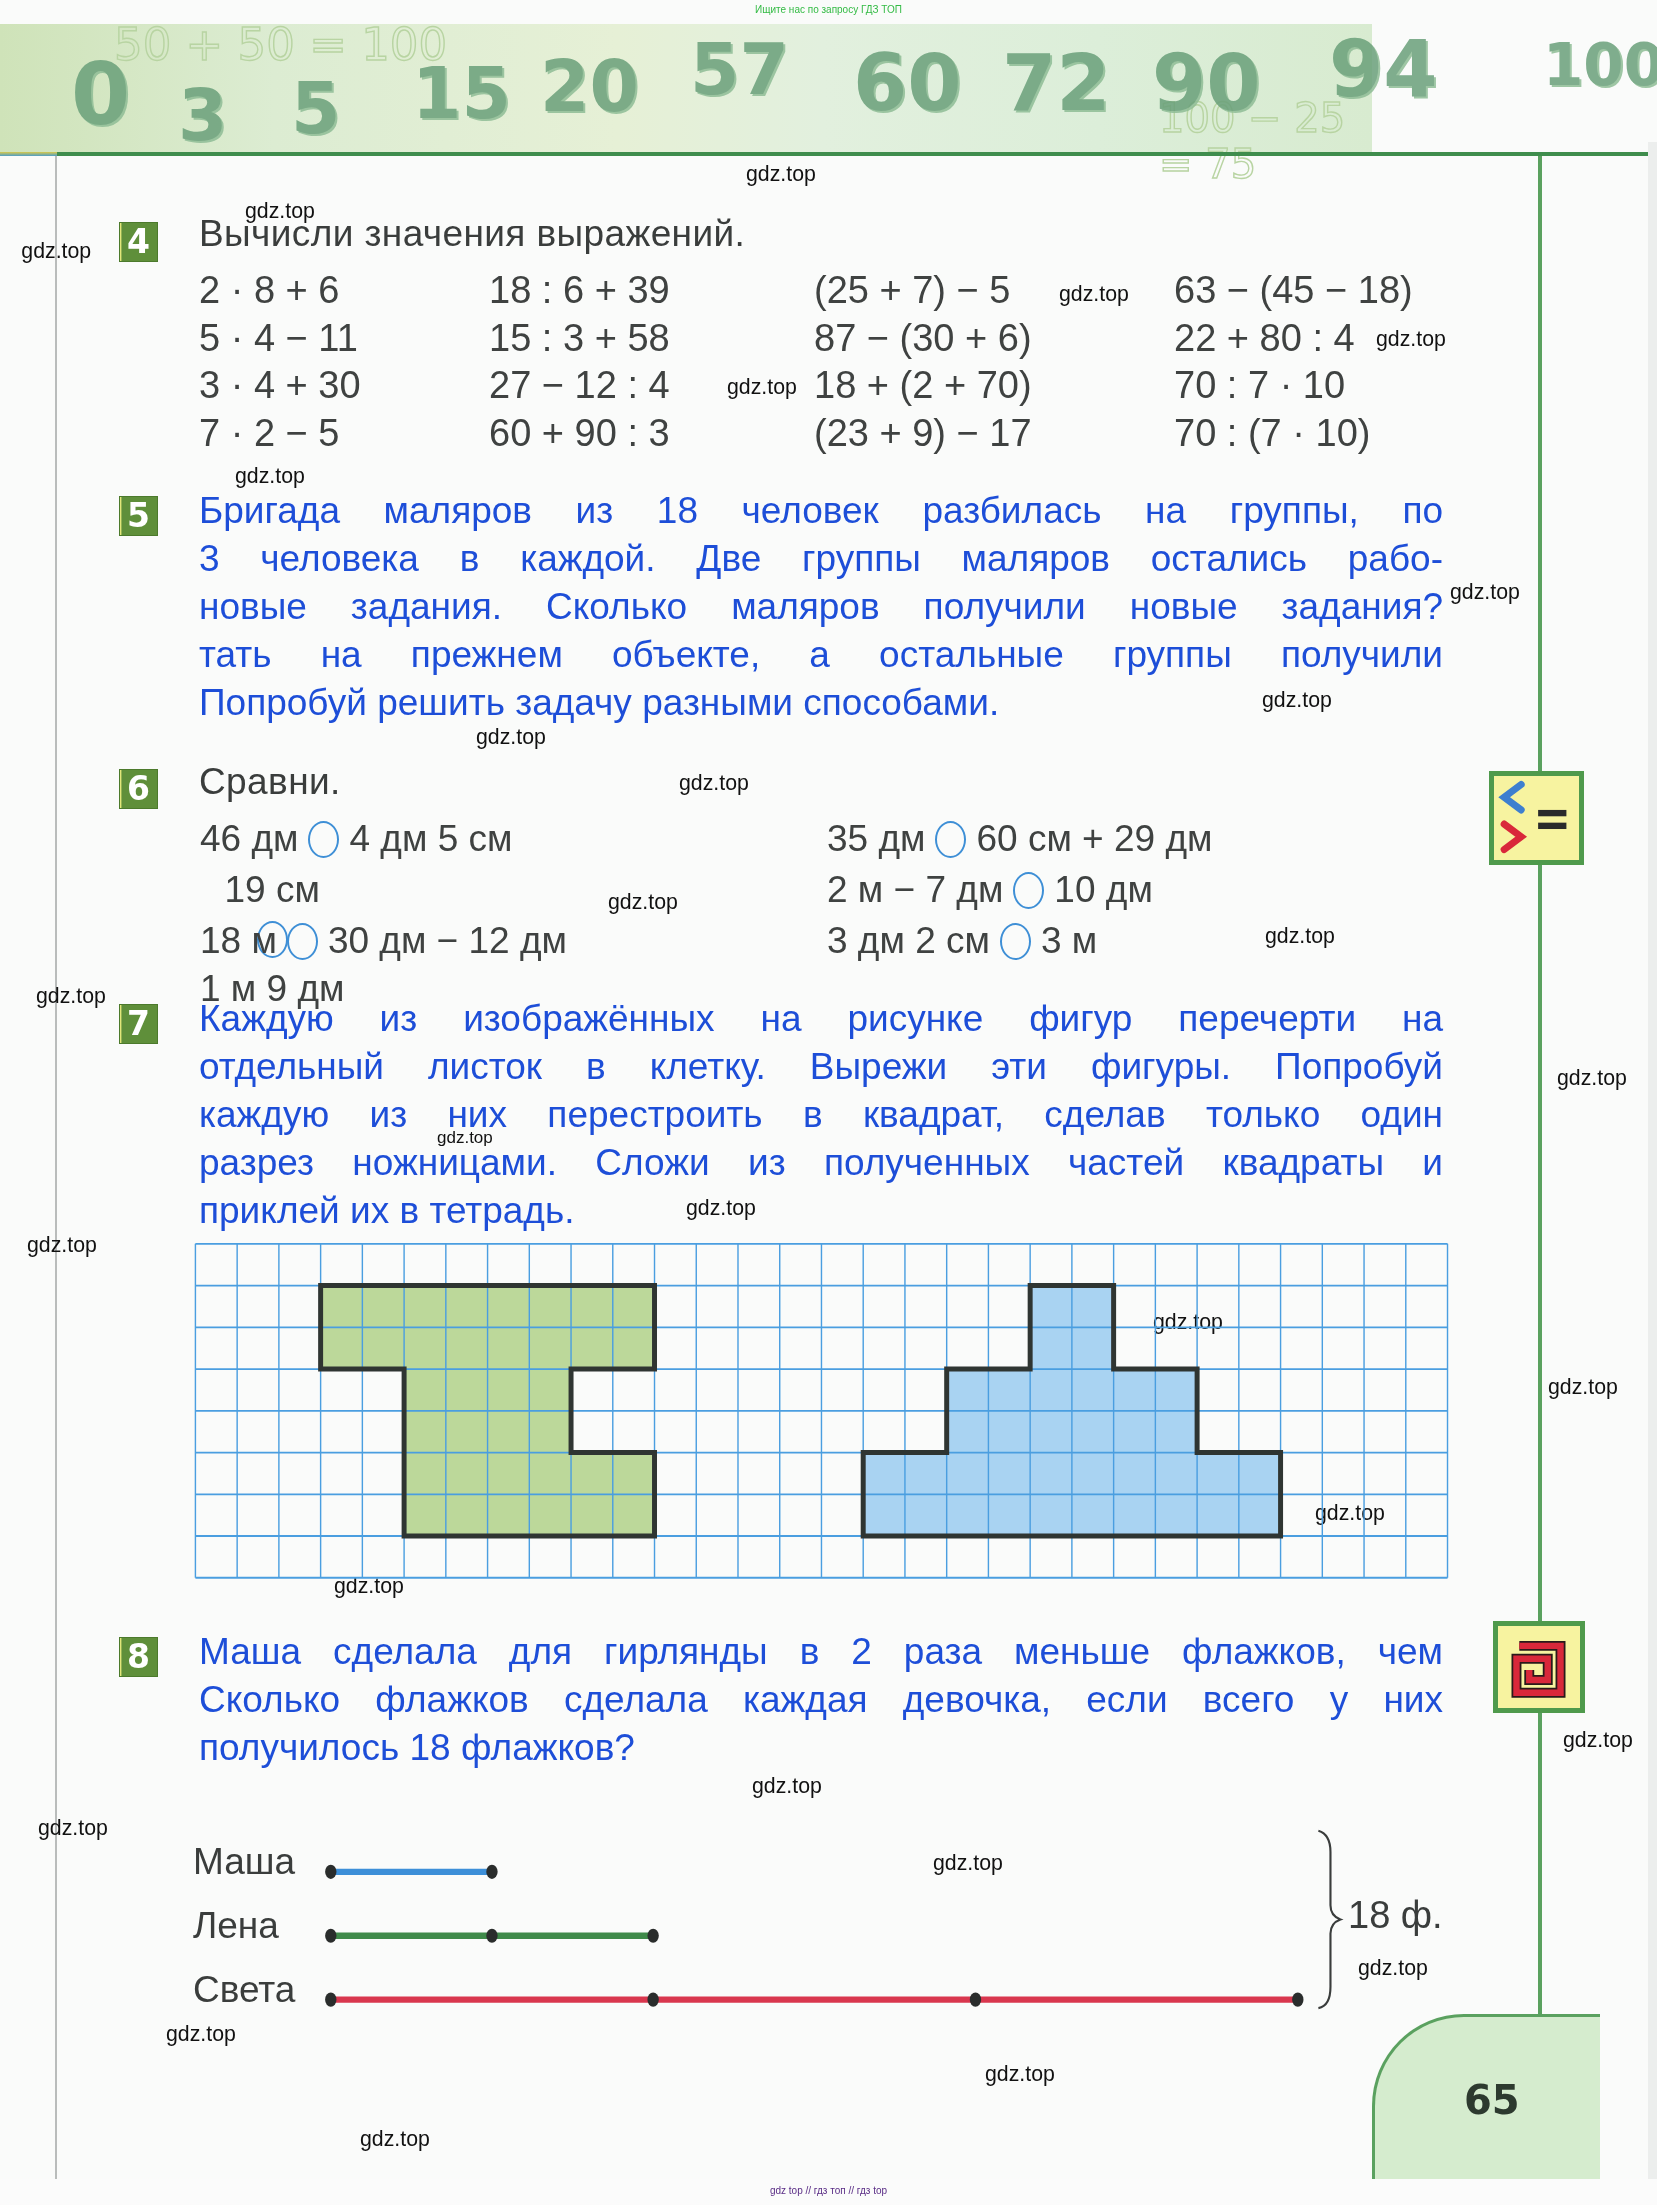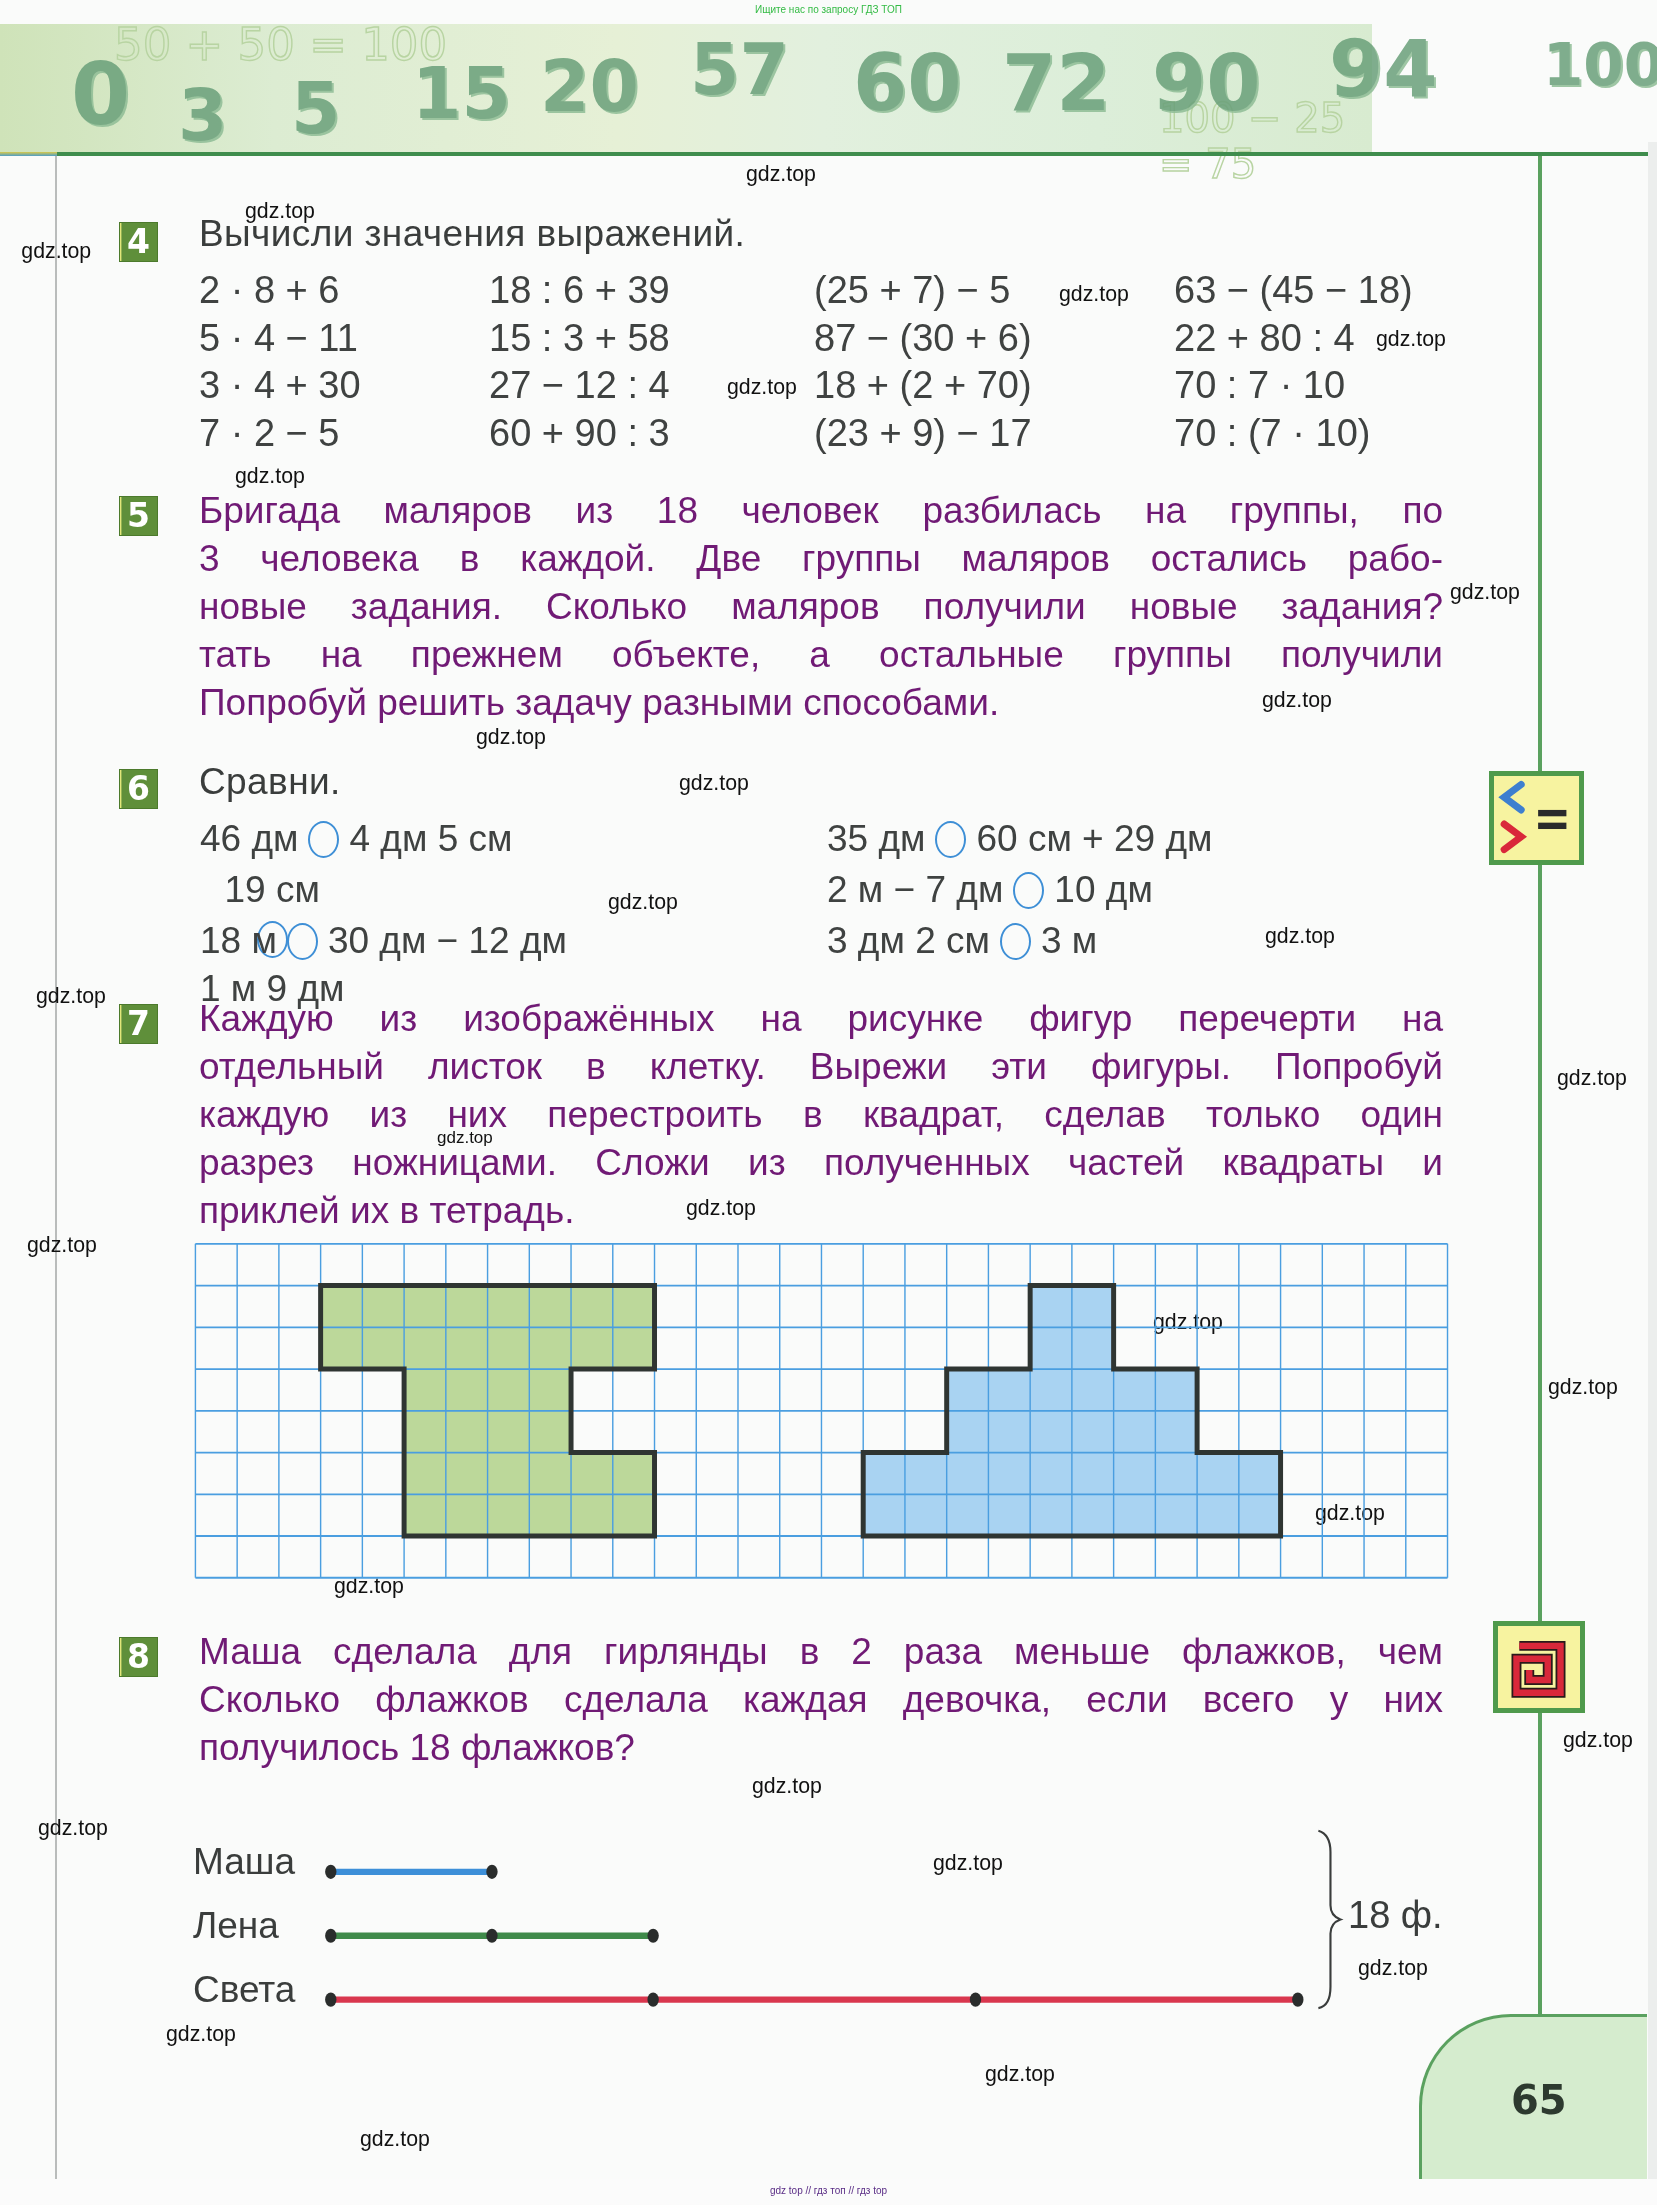--- a/index.html
+++ b/index.html
@@ -15,31 +15,31 @@
                 text-shadow: 2.1px 2.1px 0 #8fbd96; }
   .banner-eq { color:transparent; -webkit-text-stroke:1.4px #b8d4a2; font-size:45px; font-family:"DejaVu Sans", sans-serif; }
   .gutter { left:55px; top:156px; width:2.1px; height:2033px; background:#b9bcbb; }
   .right-line { left:1538px; top:156px; width:3.6px; height:1859px; background:#5aa15f; }
   .paper-edge { left:1648px; top:142px; width:9.2px; height:2047px; background:#eceeed; }
 
   .badge { width:37px; height:38px; background:#5f8f3a; color:#fff; font-weight:bold; font-size:33px;
            text-align:center; line-height:38px; border:1.4px solid #4c7a2c;
            font-family:"DejaVu Sans", sans-serif; box-shadow: 1.4px 0 0 #e3e77a inset; }
   .txt { font-size:37px; color:#3a3d3c; white-space:nowrap; letter-spacing:0.4px; }
-  .task-text { width:1244px; font-size:37px; line-height:48px; color:#701a75; text-align:justify; }
+  .task-text { width:1244px; font-size:37px; line-height:48px; color:#1d4ed8; text-align:justify; }
   .task-text div { text-align:justify; text-align-last:justify; height:48px; }
   .task-text div.last { text-align-last:left; }
   .expr { font-size:38px; color:#3f4241; white-space:nowrap; }
   .cmp { font-size:37px; color:#3f4241; white-space:nowrap; display:flex; align-items:center; gap:10px; }
   .circle { display:inline-block; width:31px; height:37px; border:2.8px solid #3e8fd6; border-radius:50%; box-sizing:border-box; }
   .wm { font-size:21.3px; color:#111; font-family:"Liberation Sans", sans-serif; white-space:nowrap; }
   .wm-small { font-size:17px; }
 
   .icon-box { background:#f7f3a0; border:5.7px solid #4f9a4c; box-sizing:border-box; }
-  .page-box { left:1419px; top:2014px; width:228px; height:167px; background:#d5ecce; border-top:3.6px solid #5aa15f; border-left:3.6px solid #5aa15f;
+  .page-box { left:1372px; top:2014px; width:228px; height:167px; background:#d5ecce; border-top:3.6px solid #5aa15f; border-left:3.6px solid #5aa15f;
               border-top-left-radius:92px; box-sizing:border-box; }
   .page-num { font-size:40px; font-weight:bold; color:#2d3a2f; font-family:"DejaVu Sans", sans-serif; }
   .bottom-band { left:0; top:2179px; width:1657px; height:26px; background:#fbfbfb; }
   .footer { left:0; width:1657px; top:2185px; text-align:center; font-size:10px; color:#5a2d86; }
 
   .seg-label { font-size:37px; color:#3a3d3c; }
 </style>
 </head>
 <body>
 

